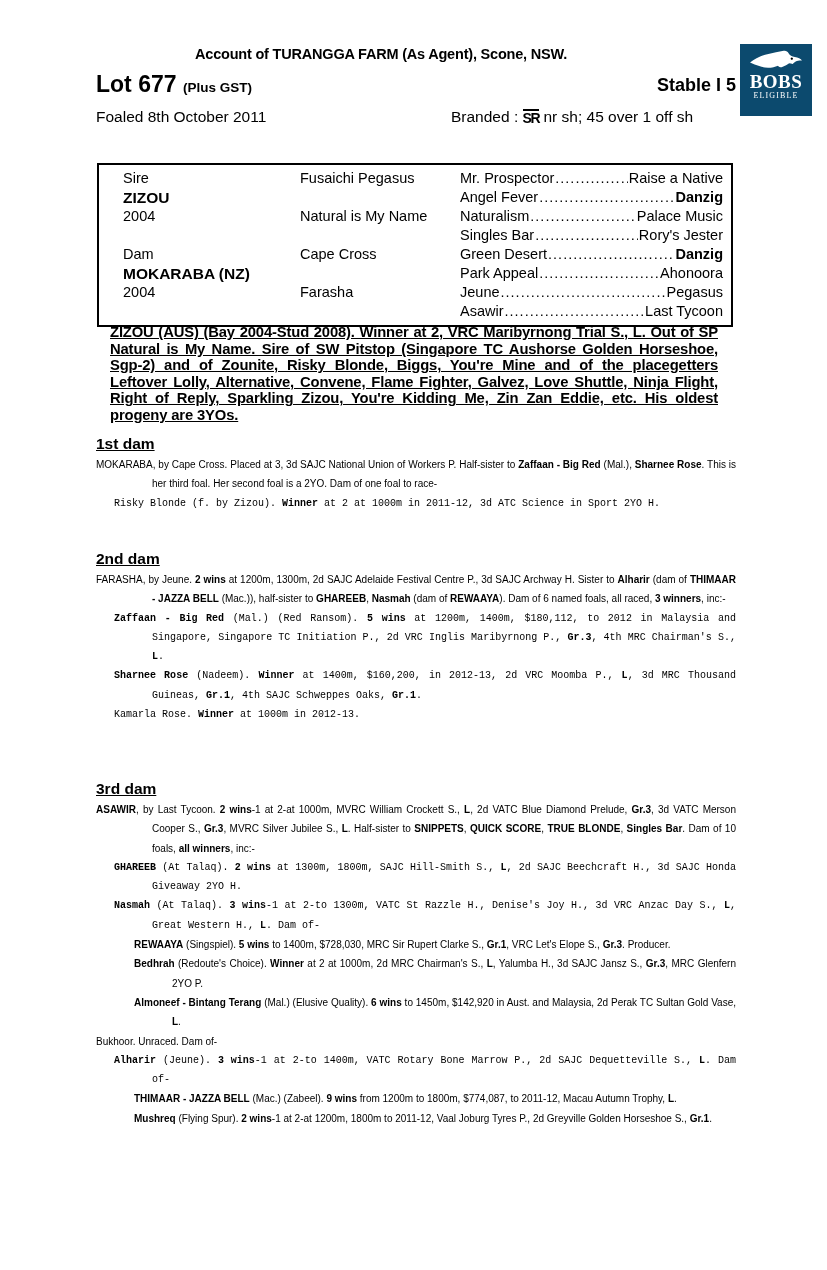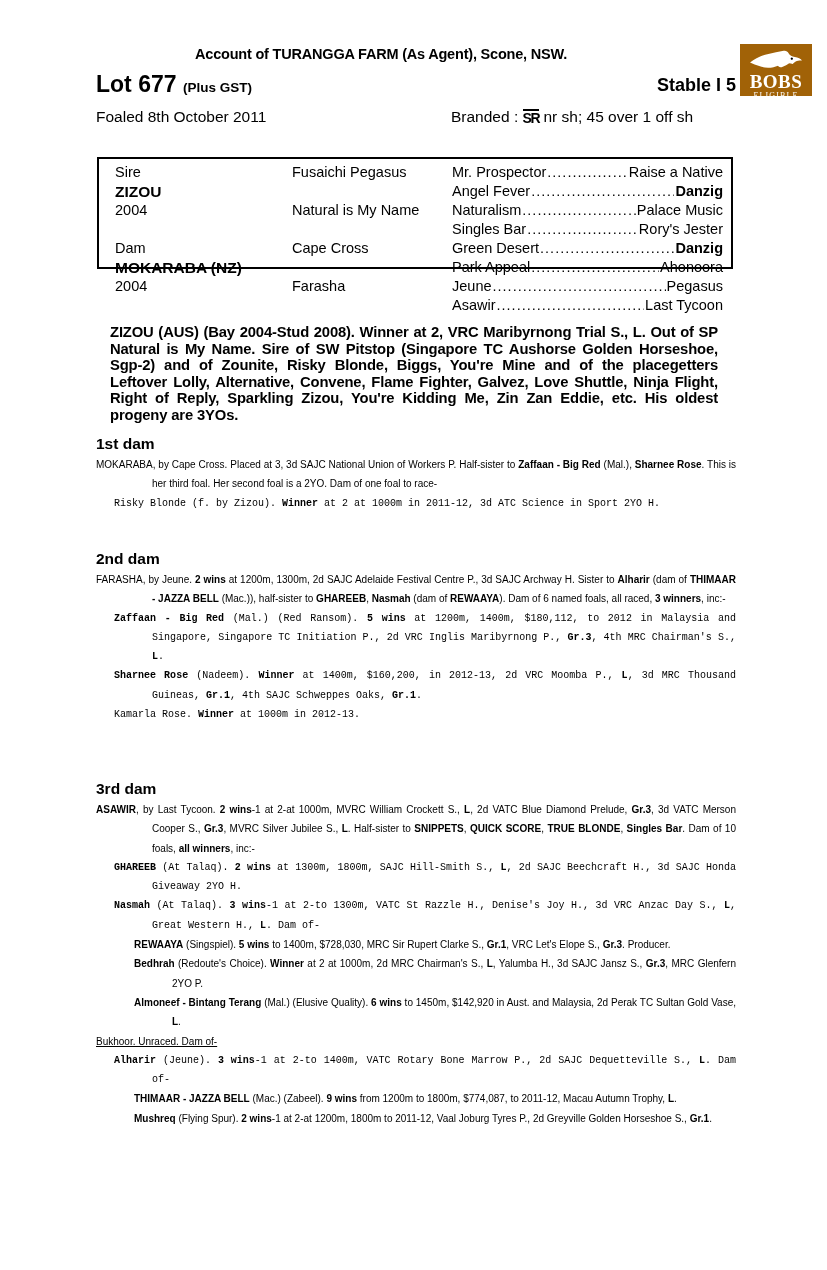--- a/index.html
+++ b/index.html
@@ -28,22 +28,22 @@
     position: absolute;
     left: 96px;
     top: 44px;
     width: 640px;
   }
   .bobs-logo {
     position: absolute;
     right: -76px;
     top: 0px;
     width: 72px;
-    height: 52px;
-    background: #a16207;
+    height: 72px;
+    background: #0c4a6e;
     color: #ffffff;
     text-align: center;
     overflow: hidden;
   }
   .bobs-logo .horse {
     display: block;
     margin: 5px auto 0 auto;
     width: 56px;
     height: 22px;
   }
@@ -140,26 +140,26 @@
     letter-spacing: -1.4px;
     position: relative;
     top: 1px;
     font-family: "Liberation Sans", sans-serif;
   }
 
   
   .ped-box {
     position: absolute;
     left: 97px;
-    top: 157px;
+    top: 163px;
     width: 636px;
-    height: 112px;
+    height: 164px;
     border: 2px solid #000;
     box-sizing: border-box;
-    padding: 4px 0 0 8px;
+    padding: 4px 0 0 16px;
   }
   .ped-row {
     display: flex;
     height: 19px;
     line-height: 19px;
     font-size: 14.5px;
   }
   .ped-c1 {
     width: 185px;
     padding-left: 8px;
@@ -197,47 +197,49 @@
   .sire-blurb {
     position: absolute;
     left: 110px;
     top: 324px;
     width: 608px;
     font-size: 14.8px;
     font-weight: 700;
     line-height: 16.6px;
     text-align: justify;
     letter-spacing: -0.15px;
+    text-decoration: underline;
   }
 
   
   .dam-section {
     position: absolute;
     left: 96px;
     width: 640px;
   }
   .dam-heading {
     font-size: 15.5px;
     font-weight: 700;
     line-height: 20px;
     margin-bottom: 1px;
+    text-decoration: underline;
   }
   p.e {
     margin: 0;
     font-size: 10px;
     line-height: 19.3px;
     text-align: justify;
     text-justify: inter-word;
   }
   p.e b { font-weight: 700; }
   .ind1 { padding-left: 56px; text-indent: -56px; }
   .ind2 { padding-left: 56px; text-indent: -38px; font-family: Liberation Mono, monospace; }
   .ind3 { padding-left: 76px; text-indent: -38px; }
   .ind4 { padding-left: 96px; text-indent: -38px; }
-  .ind5 { padding-left: 40px; text-indent: -40px; text-decoration: underline; }
+  .ind5 { padding-left: 40px; text-indent: -40px; }
 </style>
 </head>
 <body>
 
 <div class="page">
 
   <div class="header">
 
     <div class="bobs-logo">
       <svg class="horse" viewBox="0 0 110 42">

